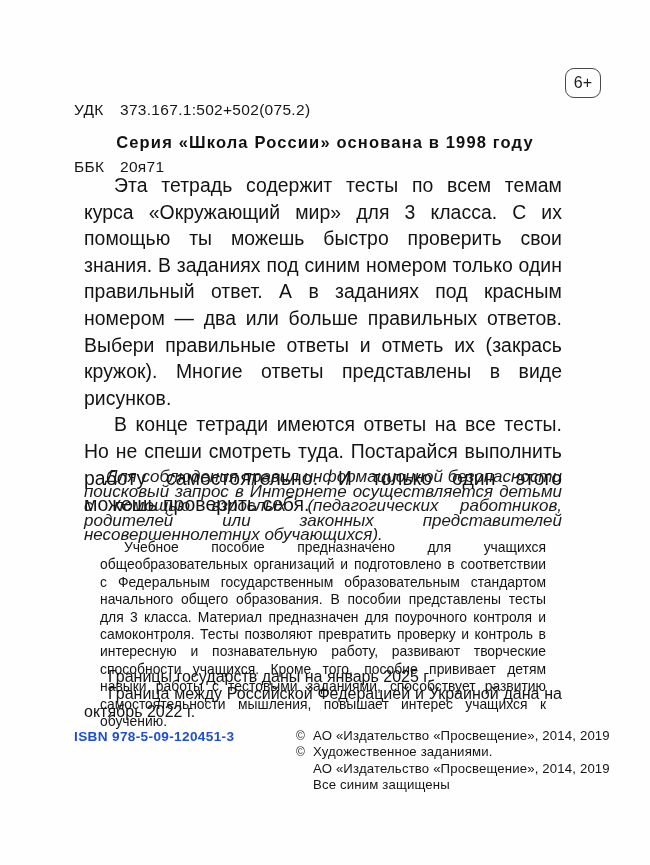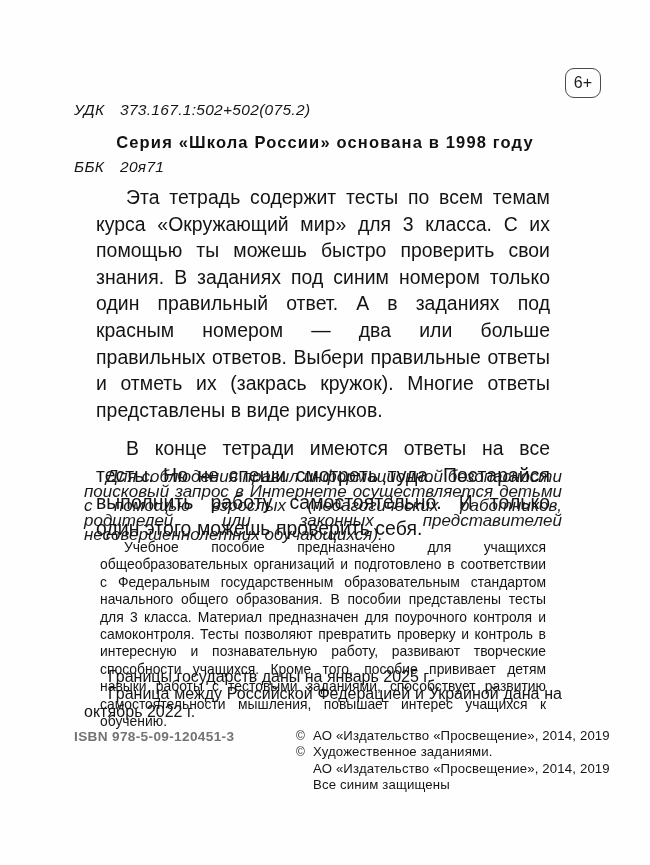--- a/index.html
+++ b/index.html
@@ -24,21 +24,20 @@
   
   .classification {
     position: absolute;
     left: 74px;
     top: 62px;
     font-size: 15.5px;
     line-height: 19px;
     letter-spacing: 0.3px;
     color: #161616;
     white-space: pre;
-    font-style: italic;
   }
   .cls-row {
     display: block;
     white-space: pre;
   }
   .cls-label {
     display: inline-block;
     width: 46px;
   }
 
@@ -80,21 +79,21 @@
     width: 478px;
     top: 172px;
     font-size: 19.4px;
     line-height: 26.6px;
     text-align: justify;
     text-align-last: left;
     letter-spacing: 0.05px;
     color: #131313;
   }
   .intro p {
-    margin: 12px;
+    margin: 0;
     text-indent: 30px;
   }
   .intro p.tight {
     text-indent: 30px;
   }
 
   
   .safety-note {
     position: absolute;
     left: 84px;
@@ -147,21 +146,21 @@
   }
 
   
   .isbn {
     position: absolute;
     left: 74px;
     top: 729px;
     font-size: 13.6px;
     font-weight: bold;
     letter-spacing: 0.35px;
-    color: #737373;
+    color: #1d4ed8;
   }
   .copyright {
     position: absolute;
     left: 296px;
     top: 728px;
     font-size: 13.2px;
     line-height: 16.4px;
     color: #141414;
   }
   .cr-line {

